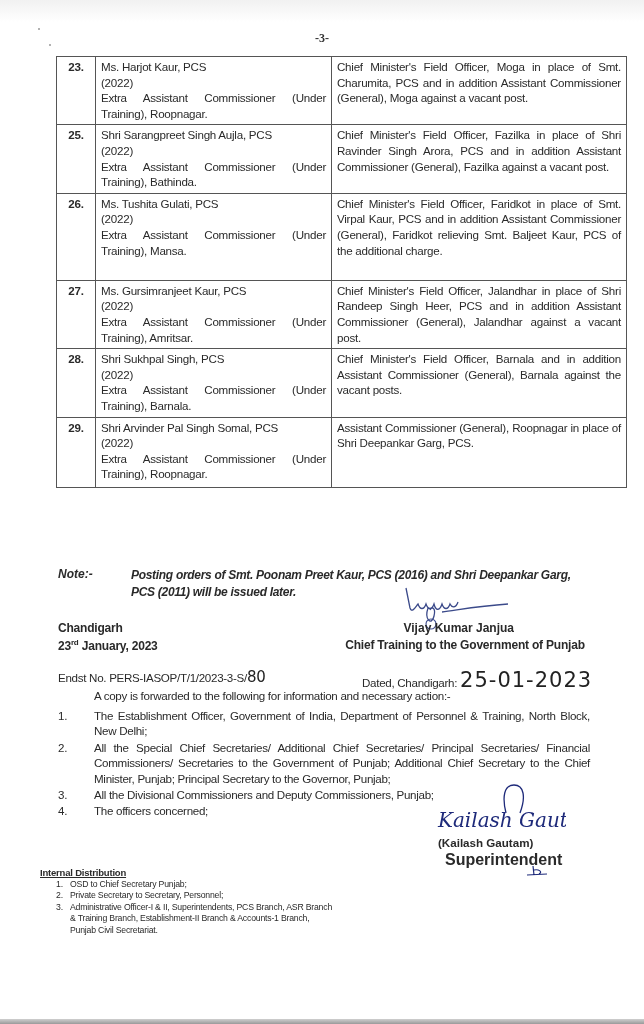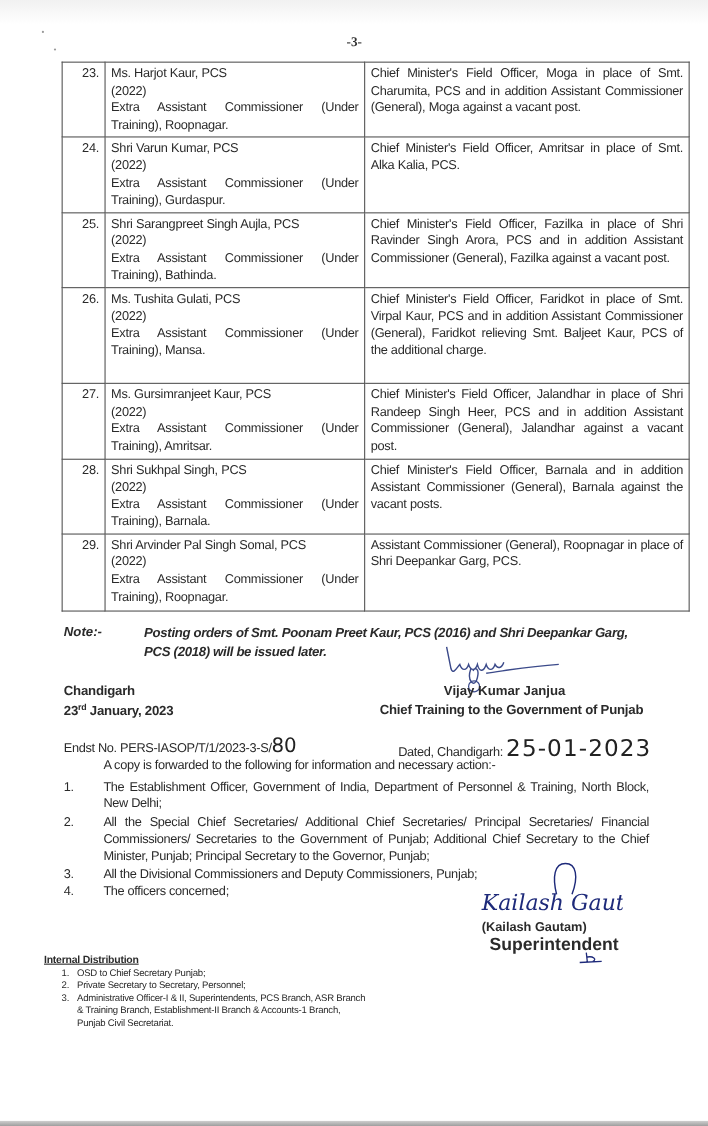--- a/index.html
+++ b/index.html
@@ -24,21 +24,21 @@
 
   table.posting {
     position: absolute; left: 56px; top: 56px; width: 571px;
     border-collapse: collapse; font-size: 11.6px; line-height: 15.6px;
     font-family: "Liberation Sans Narrow", "Liberation Sans", "DejaVu Sans", sans-serif;
     letter-spacing: -0.25px;
   }
   table.posting td {
     border: 1.3px solid #555; vertical-align: top; padding: 2px 5px 3px 5px;
   }
-  td.sno { width: 28px; text-align: right; font-weight: normal; }
+  td.sno { width: 28px; text-align: center; font-weight: bold; }
   td.officer { width: 225px; }
   td.posting-cell { text-align: justify; }
   .justify-line { display: block; text-align: justify; text-align-last: justify; }
 
   .note-label {
     position: absolute; left: 58px; top: 567px; font-size: 12px;
     font-weight: bold; font-style: italic;
     font-family: "Liberation Sans", sans-serif;
   }
   .note-text {
@@ -61,21 +61,21 @@
     position: absolute; left: 300px; width: 330px; top: 638px;
     font-size: 12px; font-weight: bold; font-family: "Liberation Sans", sans-serif;
     letter-spacing: -0.2px; text-align: center;
   }
   .sig1 { position: absolute; left: 398px; top: 586px; }
   .endst {
     position: absolute; left: 58px; top: 668px; font-size: 11.6px;
     font-family: "Liberation Sans", sans-serif; letter-spacing: -0.3px;
   }
   .endst .hand, .dated .hand {
-    font-family: "DejaVu Sans", sans-serif; font-size: 18px; font-weight: normal; color: #222;
+    font-family: "DejaVu Sans", sans-serif; font-size: 15px; font-weight: normal; color: #222;
   }
   .dated {
     position: absolute; left: 362px; top: 668px; font-size: 11.6px;
     font-family: "Liberation Sans", sans-serif; letter-spacing: -0.3px;
   }
   .dated .hand { font-size: 21px; letter-spacing: 1px; }
   .forward {
     position: absolute; left: 94px; top: 689px; font-size: 11.6px;
     font-family: "Liberation Sans", sans-serif; letter-spacing: -0.3px;
   }
@@ -124,30 +124,20 @@
         <td class="sno">23.</td>
         <td class="officer">
           <div>Ms. Harjot Kaur, PCS</div>
           <div>(2022)</div>
           <span class="justify-line">Extra Assistant Commissioner (Under</span>
           <div>Training), Roopnagar.</div>
         </td>
         <td class="posting-cell">Chief Minister's Field Officer, Moga in place of Smt. Charumita, PCS and in addition Assistant Commissioner (General), Moga against a vacant post.</td>
       </tr>
       <tr style="height: 68px;">
-        <td class="sno">24.</td>
-        <td class="officer">
-          <div>Shri Varun Kumar, PCS</div>
-          <div>(2022)</div>
-          <span class="justify-line">Extra Assistant Commissioner (Under</span>
-          <div>Training), Gurdaspur.</div>
-        </td>
-        <td class="posting-cell">Chief Minister's Field Officer, Amritsar in place of Smt. Alka Kalia, PCS.</td>
-      </tr>
-      <tr style="height: 68px;">
         <td class="sno">25.</td>
         <td class="officer">
           <div>Shri Sarangpreet Singh Aujla, PCS</div>
           <div>(2022)</div>
           <span class="justify-line">Extra Assistant Commissioner (Under</span>
           <div>Training), Bathinda.</div>
         </td>
         <td class="posting-cell">Chief Minister's Field Officer, Fazilka in place of Shri Ravinder Singh Arora, PCS and in addition Assistant Commissioner (General), Fazilka against a vacant post.</td>
       </tr>
       <tr style="height: 87px;">
@@ -187,21 +177,21 @@
           <div>(2022)</div>
           <span class="justify-line">Extra Assistant Commissioner (Under</span>
           <div>Training), Roopnagar.</div>
         </td>
         <td class="posting-cell">Assistant Commissioner (General), Roopnagar in place of Shri Deepankar Garg, PCS.</td>
       </tr>
     </tbody>
 </table>
 
 <div class="note-label">Note:-</div>
-<div class="note-text">Posting orders of Smt. Poonam Preet Kaur, PCS (2016) and Shri Deepankar Garg, PCS (2018) will be issued later.</div>
+<div class="note-text">Posting orders of Smt. Poonam Preet Kaur, PCS (2016) and Shri Deepankar Garg, PCS (2011) will be issued later.</div>
 
 <div class="place">Chandigarh</div>
 <div class="date"><span>23</span><sup>rd</sup><span> January, 2023</span></div>
 
 <svg class="sig1" width="120" height="44" viewBox="0 0 120 44">
   <path d="M8 2 L12 22 C14 28 18 20 20 18 C22 24 26 24 28 18 C30 24 34 24 36 18 C38 26 42 24 44 18 C46 24 50 24 52 18 C54 22 58 22 60 16 M30 22 C26 34 34 40 36 30 C38 22 34 20 32 24 M44 26 C60 24 80 20 110 18" stroke="#3b4a8a" stroke-width="1.3" fill="none"></path>
   <ellipse cx="33" cy="38" rx="5" ry="5" stroke="#3b4a8a" stroke-width="1.1" fill="none"></ellipse>
 </svg>
 <div class="signer-name">Vijay Kumar Janjua</div>
 <div class="signer-title">Chief Training to the Government of Punjab</div>

